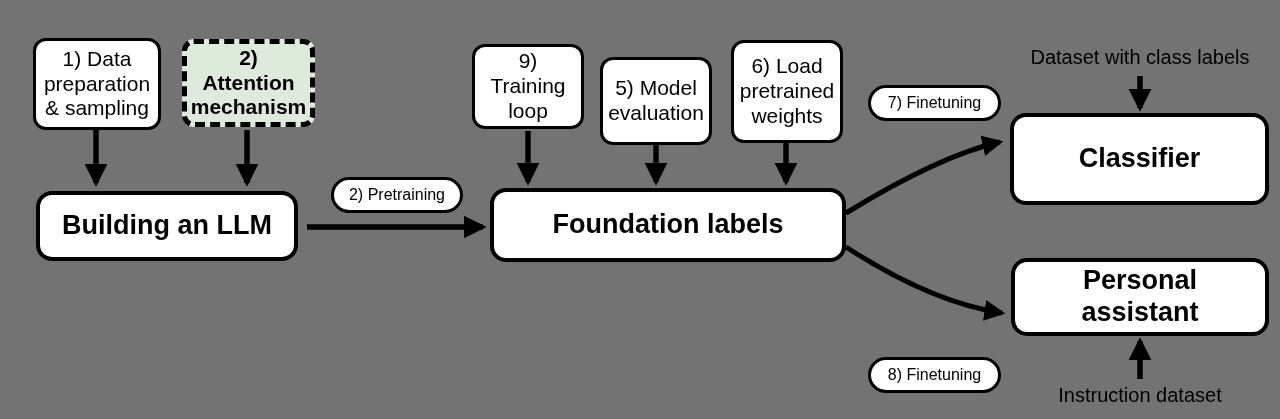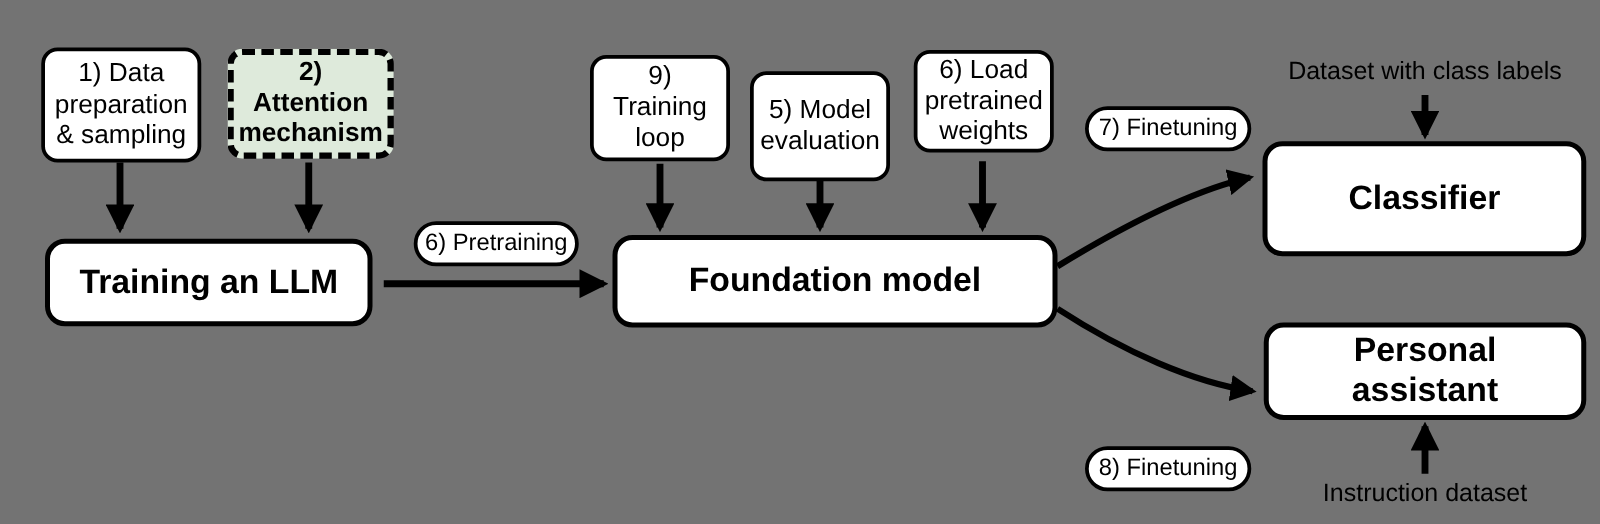--- a/index.html
+++ b/index.html
@@ -63,21 +63,21 @@
   }
   .pill {
     position: absolute;
     box-sizing: border-box;
     display: flex;
     align-items: center;
     justify-content: center;
     background: #ffffff;
     border: 3.5px solid #000000;
     border-radius: 18px;
-    font-size: 19px;
+    font-size: 16px;
     color: #000000;
     white-space: nowrap;
   }
   .plain-label {
     position: absolute;
     font-size: 20px;
     color: #000000;
     white-space: nowrap;
     text-align: center;
   }
@@ -117,41 +117,41 @@
 
   <div class="node step" style="left:33px; top:38px; width:128px; height:92px;">
     <span>1) Data preparation &amp; sampling</span>
   </div>
 
   <div class="node attention" style="left:182px; top:39px; width:133px; height:88px;">
     <span>2) Attention mechanism</span>
   </div>
 
   <div class="node major" style="left:36px; top:191px; width:262px; height:70px;">
-    <span>Training an LLM</span>
+    <span>Building an LLM</span>
   </div>
 
   <div class="pill" style="left:331px; top:177px; width:132px; height:36px;">
-    <span>6) Pretraining</span>
+    <span>2) Pretraining</span>
   </div>
 
   <div class="node step" style="left:472px; top:44px; width:112px; height:85px;">
     <span>9) Training loop</span>
   </div>
 
   <div class="node step" style="left:600px; top:41px; width:112px; height:88px;margin-top:16px;">
     <span>5) Model evaluation</span>
   </div>
 
-  <div class="node step" style="left:731px; top:40px; width:112px; height:82px;">
+  <div class="node step" style="left:731px; top:40px; width:112px; height:103px;">
     <span>6) Load pretrained weights</span>
   </div>
 
   <div class="node major" style="left:490px; top:188px; width:356px; height:74px;">
-    <span>Foundation model</span>
+    <span>Foundation labels</span>
   </div>
 
   <div class="pill" style="left:868px; top:85px; width:133px; height:36px;">
     <span>7) Finetuning</span>
   </div>
 
   <div class="pill" style="left:868px; top:329px; width:133px; height:36px;margin-top:28px;">
     <span>8) Finetuning</span>
   </div>
 

